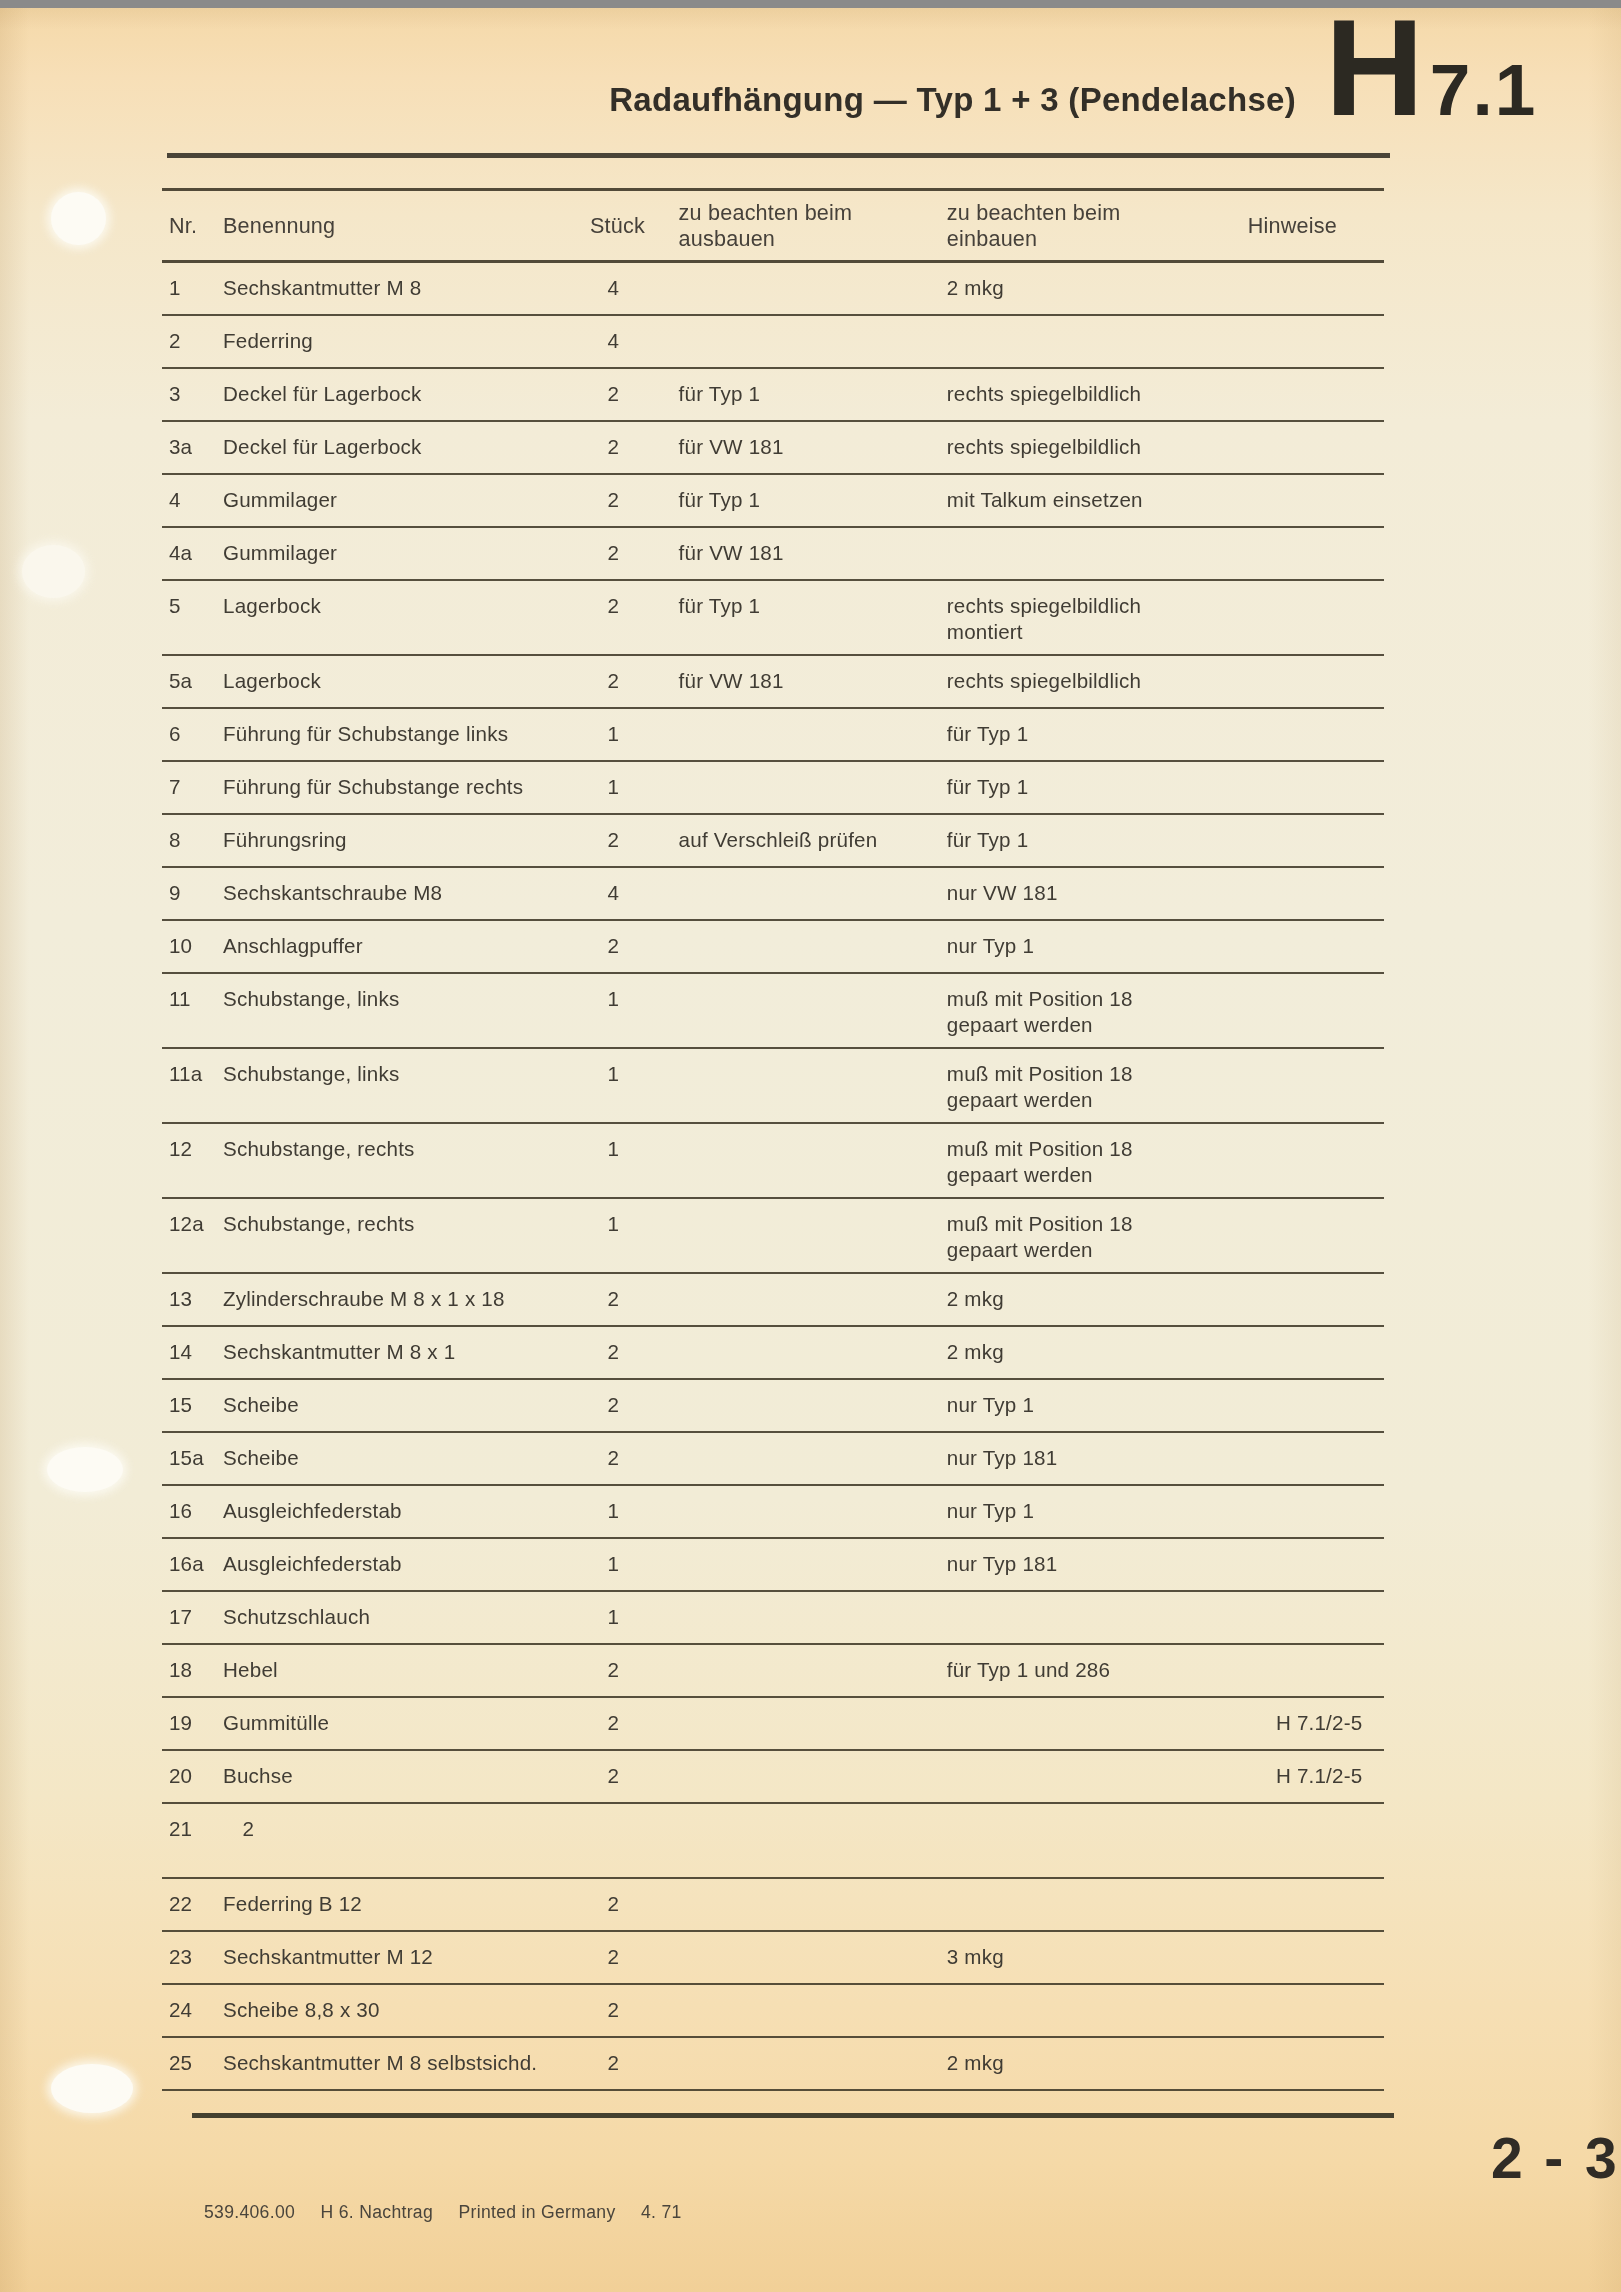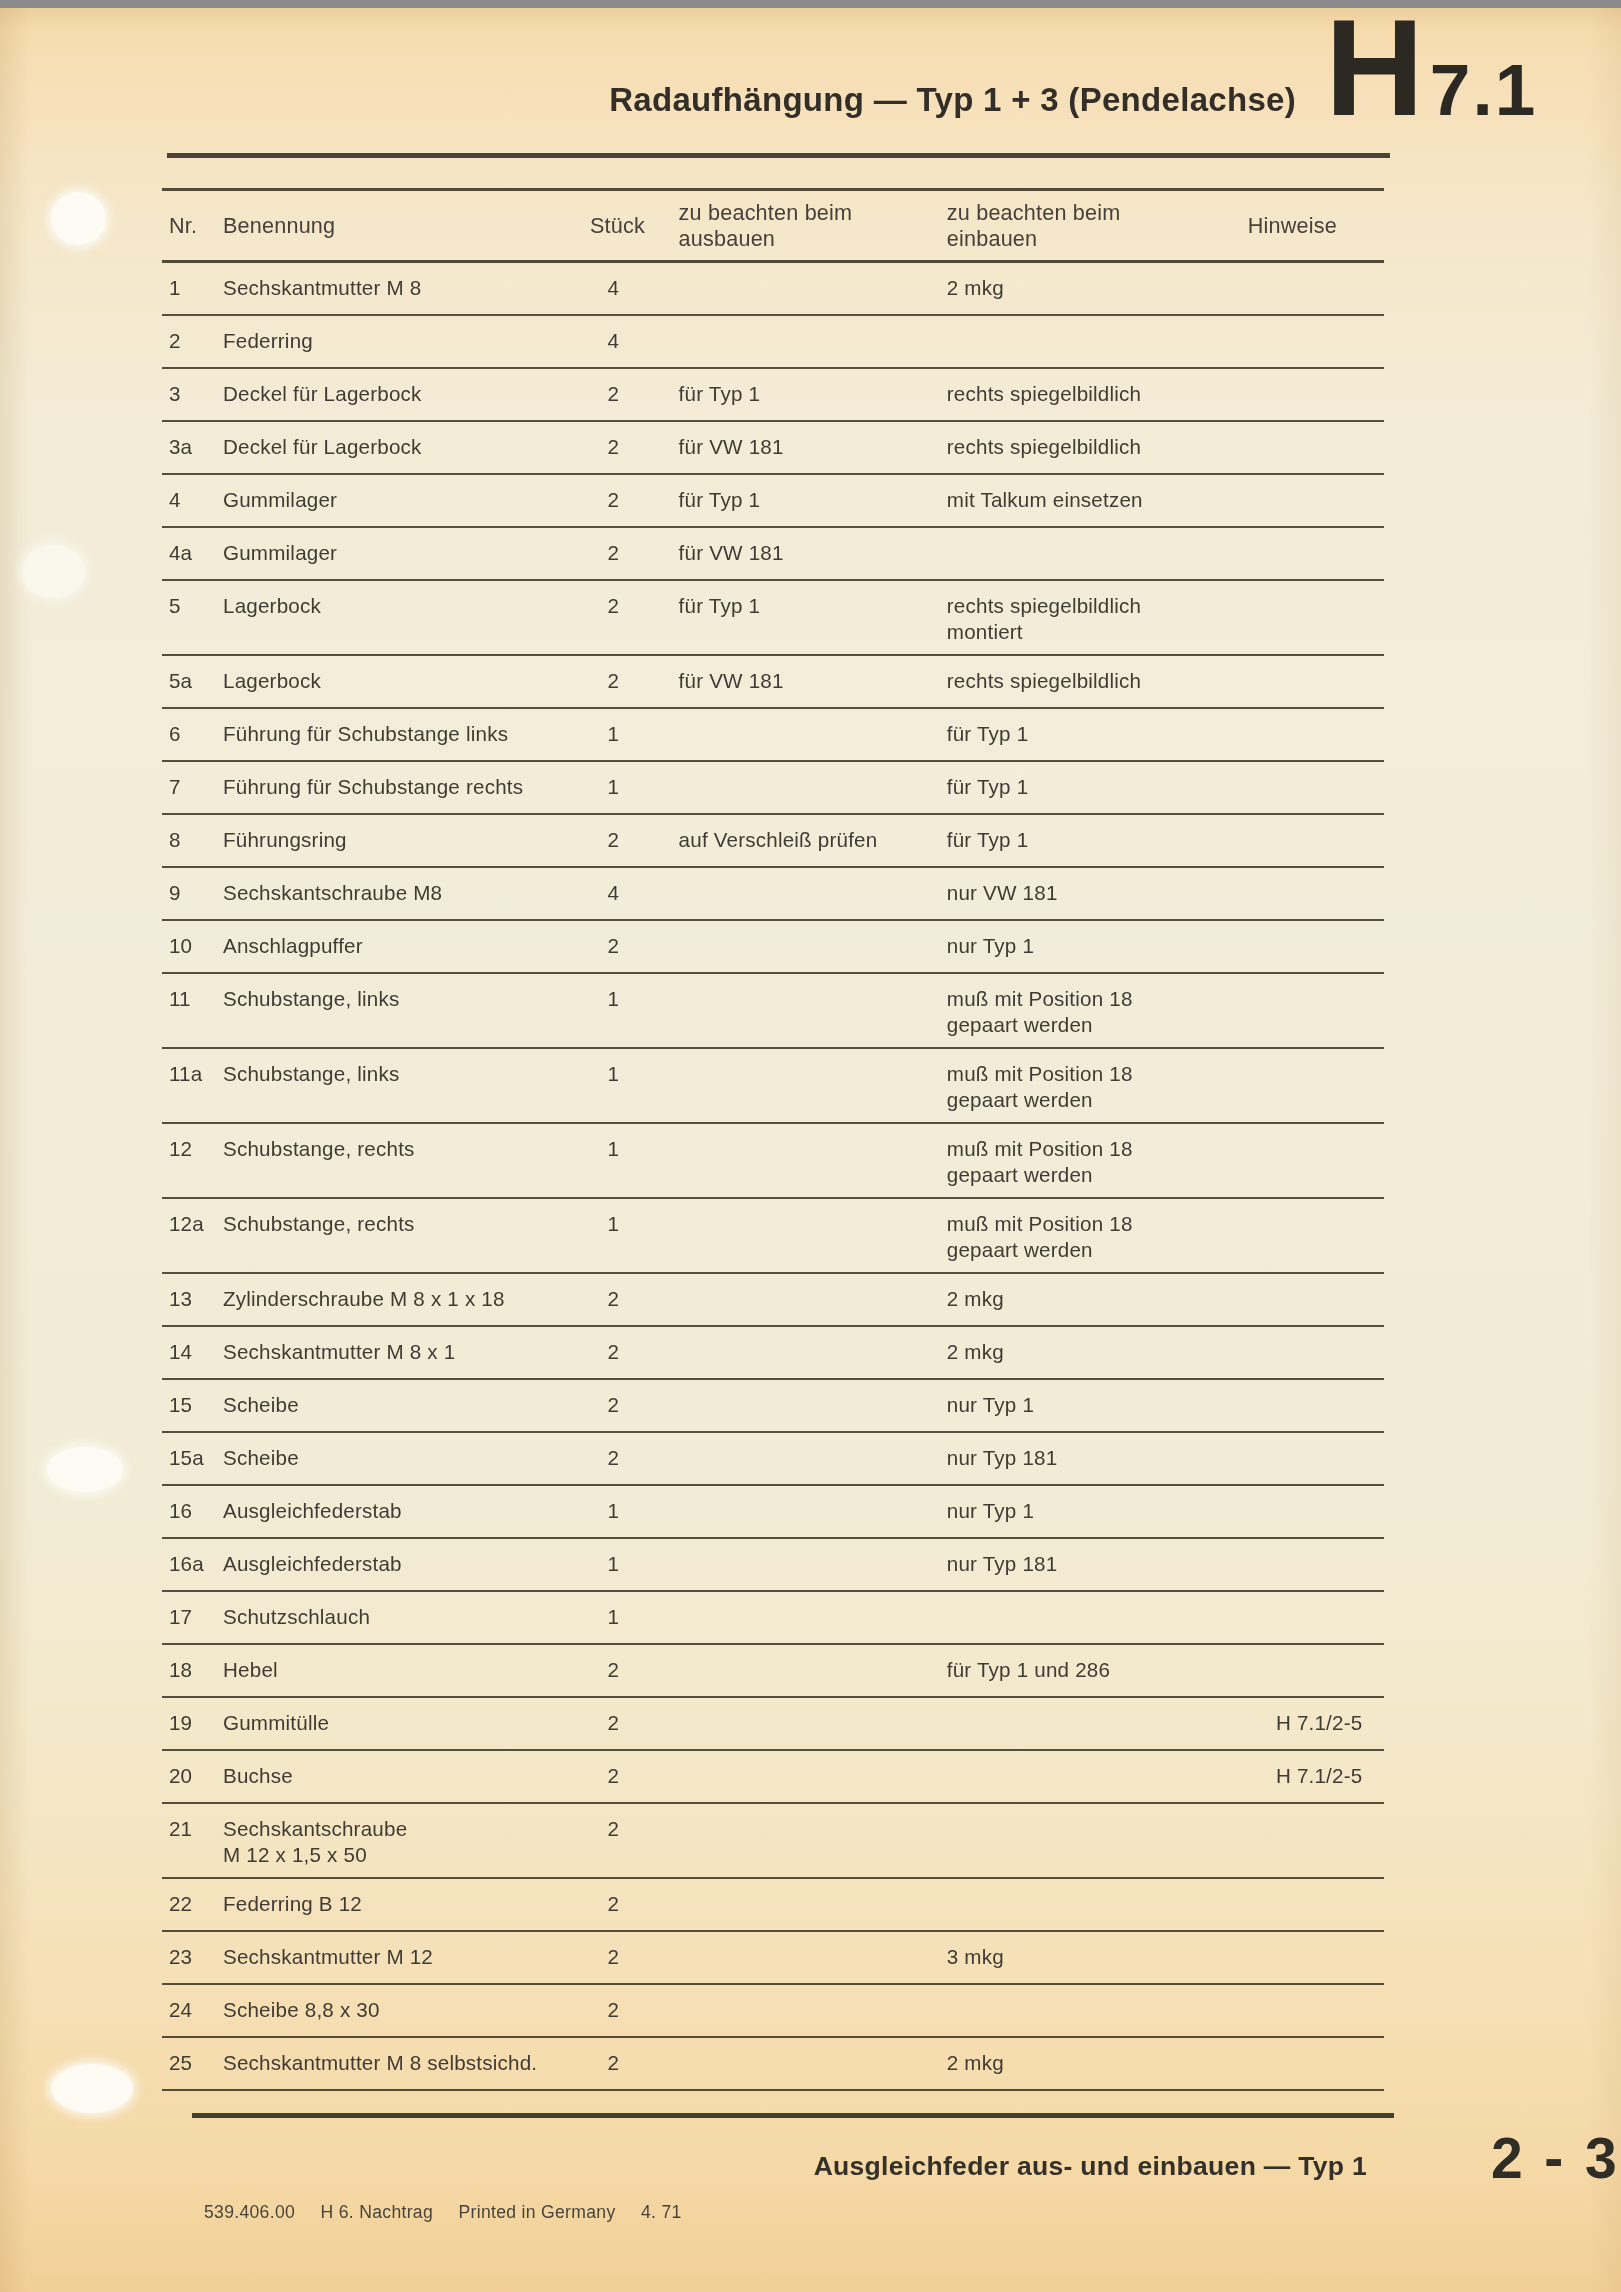--- a/index.html
+++ b/index.html
@@ -341,22 +341,20 @@
         <div class="row body-row">
           <div class="cell cell-nr">20</div>
           <div class="cell cell-name">Buchse</div>
           <div class="cell cell-qty">2</div>
           <div class="cell cell-remove"></div>
           <div class="cell cell-install"></div>
           <div class="cell cell-notes">H 7.1/2-5</div>
         </div>
         <div class="row body-row tall">
           <div class="cell cell-nr">21</div>
-          <div class="cell cell-name">Sechskantschraube
-M 12 x 1,5 x 50</div>
           <div class="cell cell-qty">2</div>
           <div class="cell cell-remove"></div>
           <div class="cell cell-install"></div>
           <div class="cell cell-notes"></div>
         </div>
         <div class="row body-row">
           <div class="cell cell-nr">22</div>
           <div class="cell cell-name">Federring B 12</div>
           <div class="cell cell-qty">2</div>
           <div class="cell cell-remove"></div>
@@ -383,21 +381,20 @@
           <div class="cell cell-nr">25</div>
           <div class="cell cell-name">Sechskantmutter M 8 selbstsichd.</div>
           <div class="cell cell-qty">2</div>
           <div class="cell cell-remove"></div>
           <div class="cell cell-install">2 mkg</div>
           <div class="cell cell-notes"></div>
         </div>
       </div>
   </div>
 
-  <div class="footer-caption">Ausgleichfeder aus- und einbauen — Typ 1</div>
   <div class="footer-pagenum">2 - 3</div>
 
   <div class="imprint">
     <span>539.406.00</span>
     <span>H 6. Nachtrag</span>
     <span>Printed in Germany</span>
     <span>4. 71</span>
   </div>
 
   <div class="rule-bottom"></div>

